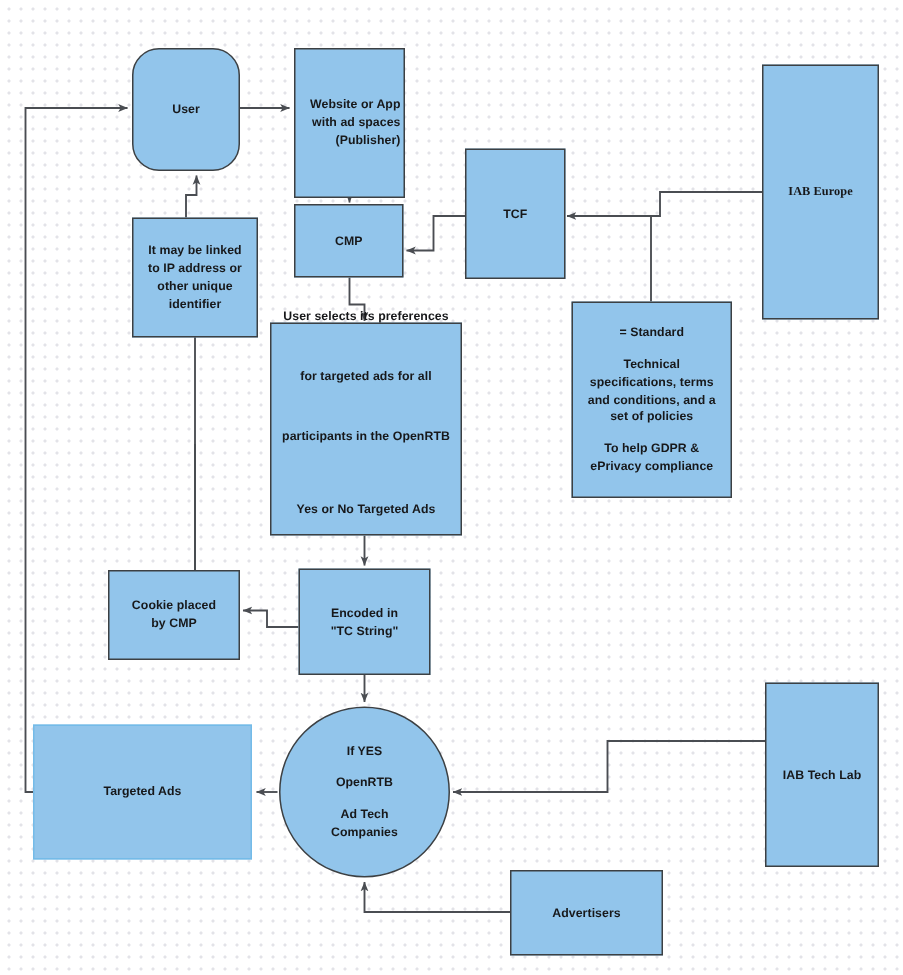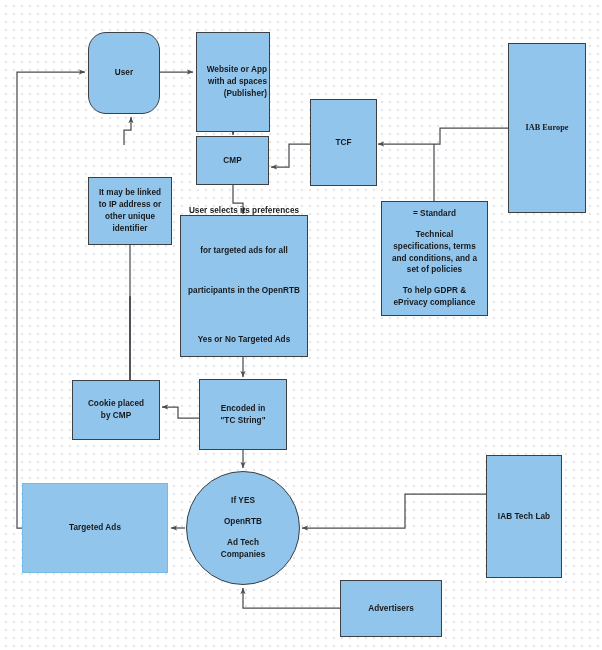--- a/index.html
+++ b/index.html
@@ -126,21 +126,21 @@
   </div>
 
   <div class="node" style="left:196px; top:32px; width:74px; height:100px;text-align:right;">
     <span class="lines">
       <span class="ln">Website or App</span>
       <span class="ln">with ad spaces</span>
       <span class="ln">(Publisher)</span>
     </span>
   </div>
 
-  <div class="node" style="left:88px; top:145px; width:84px; height:68px;margin-top:32px;">
+  <div class="node" style="left:88px; top:145px; width:84px; height:80px;">
     <span class="lines">
       <span class="ln">It may be linked</span>
       <span class="ln">to IP address or</span>
       <span class="ln">other unique</span>
       <span class="ln">identifier</span>
     </span>
   </div>
 
   <div class="node" style="left:196px; top:136px; width:73px; height:49px;">
     <span class="lines">
@@ -165,21 +165,21 @@
       <span class="ln wide-text">User selects its preferences</span>
       <span class="ln wide-text">for targeted ads for all</span>
       <span class="ln wide-text">participants in the OpenRTB</span>
       <span class="gap"></span>
       <span class="ln wide-text">Yes or No Targeted Ads</span>
       <span class="gap"></span>
       <span class="ln wide-text">Consent or Object</span>
     </span>
   </div>
 
-  <div class="node" style="left:381px; top:201px; width:107px; height:115px;">
+  <div class="node" style="left:381px; top:201px; width:107px; height:131px;">
     <span class="lines">
       <span class="ln">= Standard</span>
       <span class="gap"></span>
       <span class="ln">Technical</span>
       <span class="ln">specifications, terms</span>
       <span class="ln">and conditions, and a</span>
       <span class="ln">set of policies</span>
       <span class="gap"></span>
       <span class="ln">To help GDPR &amp;</span>
       <span class="ln">ePrivacy compliance</span>
@@ -210,21 +210,21 @@
       <span class="ln">Companies</span>
     </span>
   </div>
 
   <div class="node soft-border" style="left:22px; top:483px; width:146px; height:90px;">
     <span class="lines">
       <span class="ln">Targeted Ads</span>
     </span>
   </div>
 
-  <div class="node" style="left:486px; top:455px; width:76px; height:123px;">
+  <div class="node" style="left:510px; top:455px; width:76px; height:123px;">
     <span class="lines">
       <span class="ln">IAB Tech Lab</span>
     </span>
   </div>
 
   <div class="node" style="left:340px; top:580px; width:102px; height:57px;">
     <span class="lines">
       <span class="ln">Advertisers</span>
     </span>
   </div>

